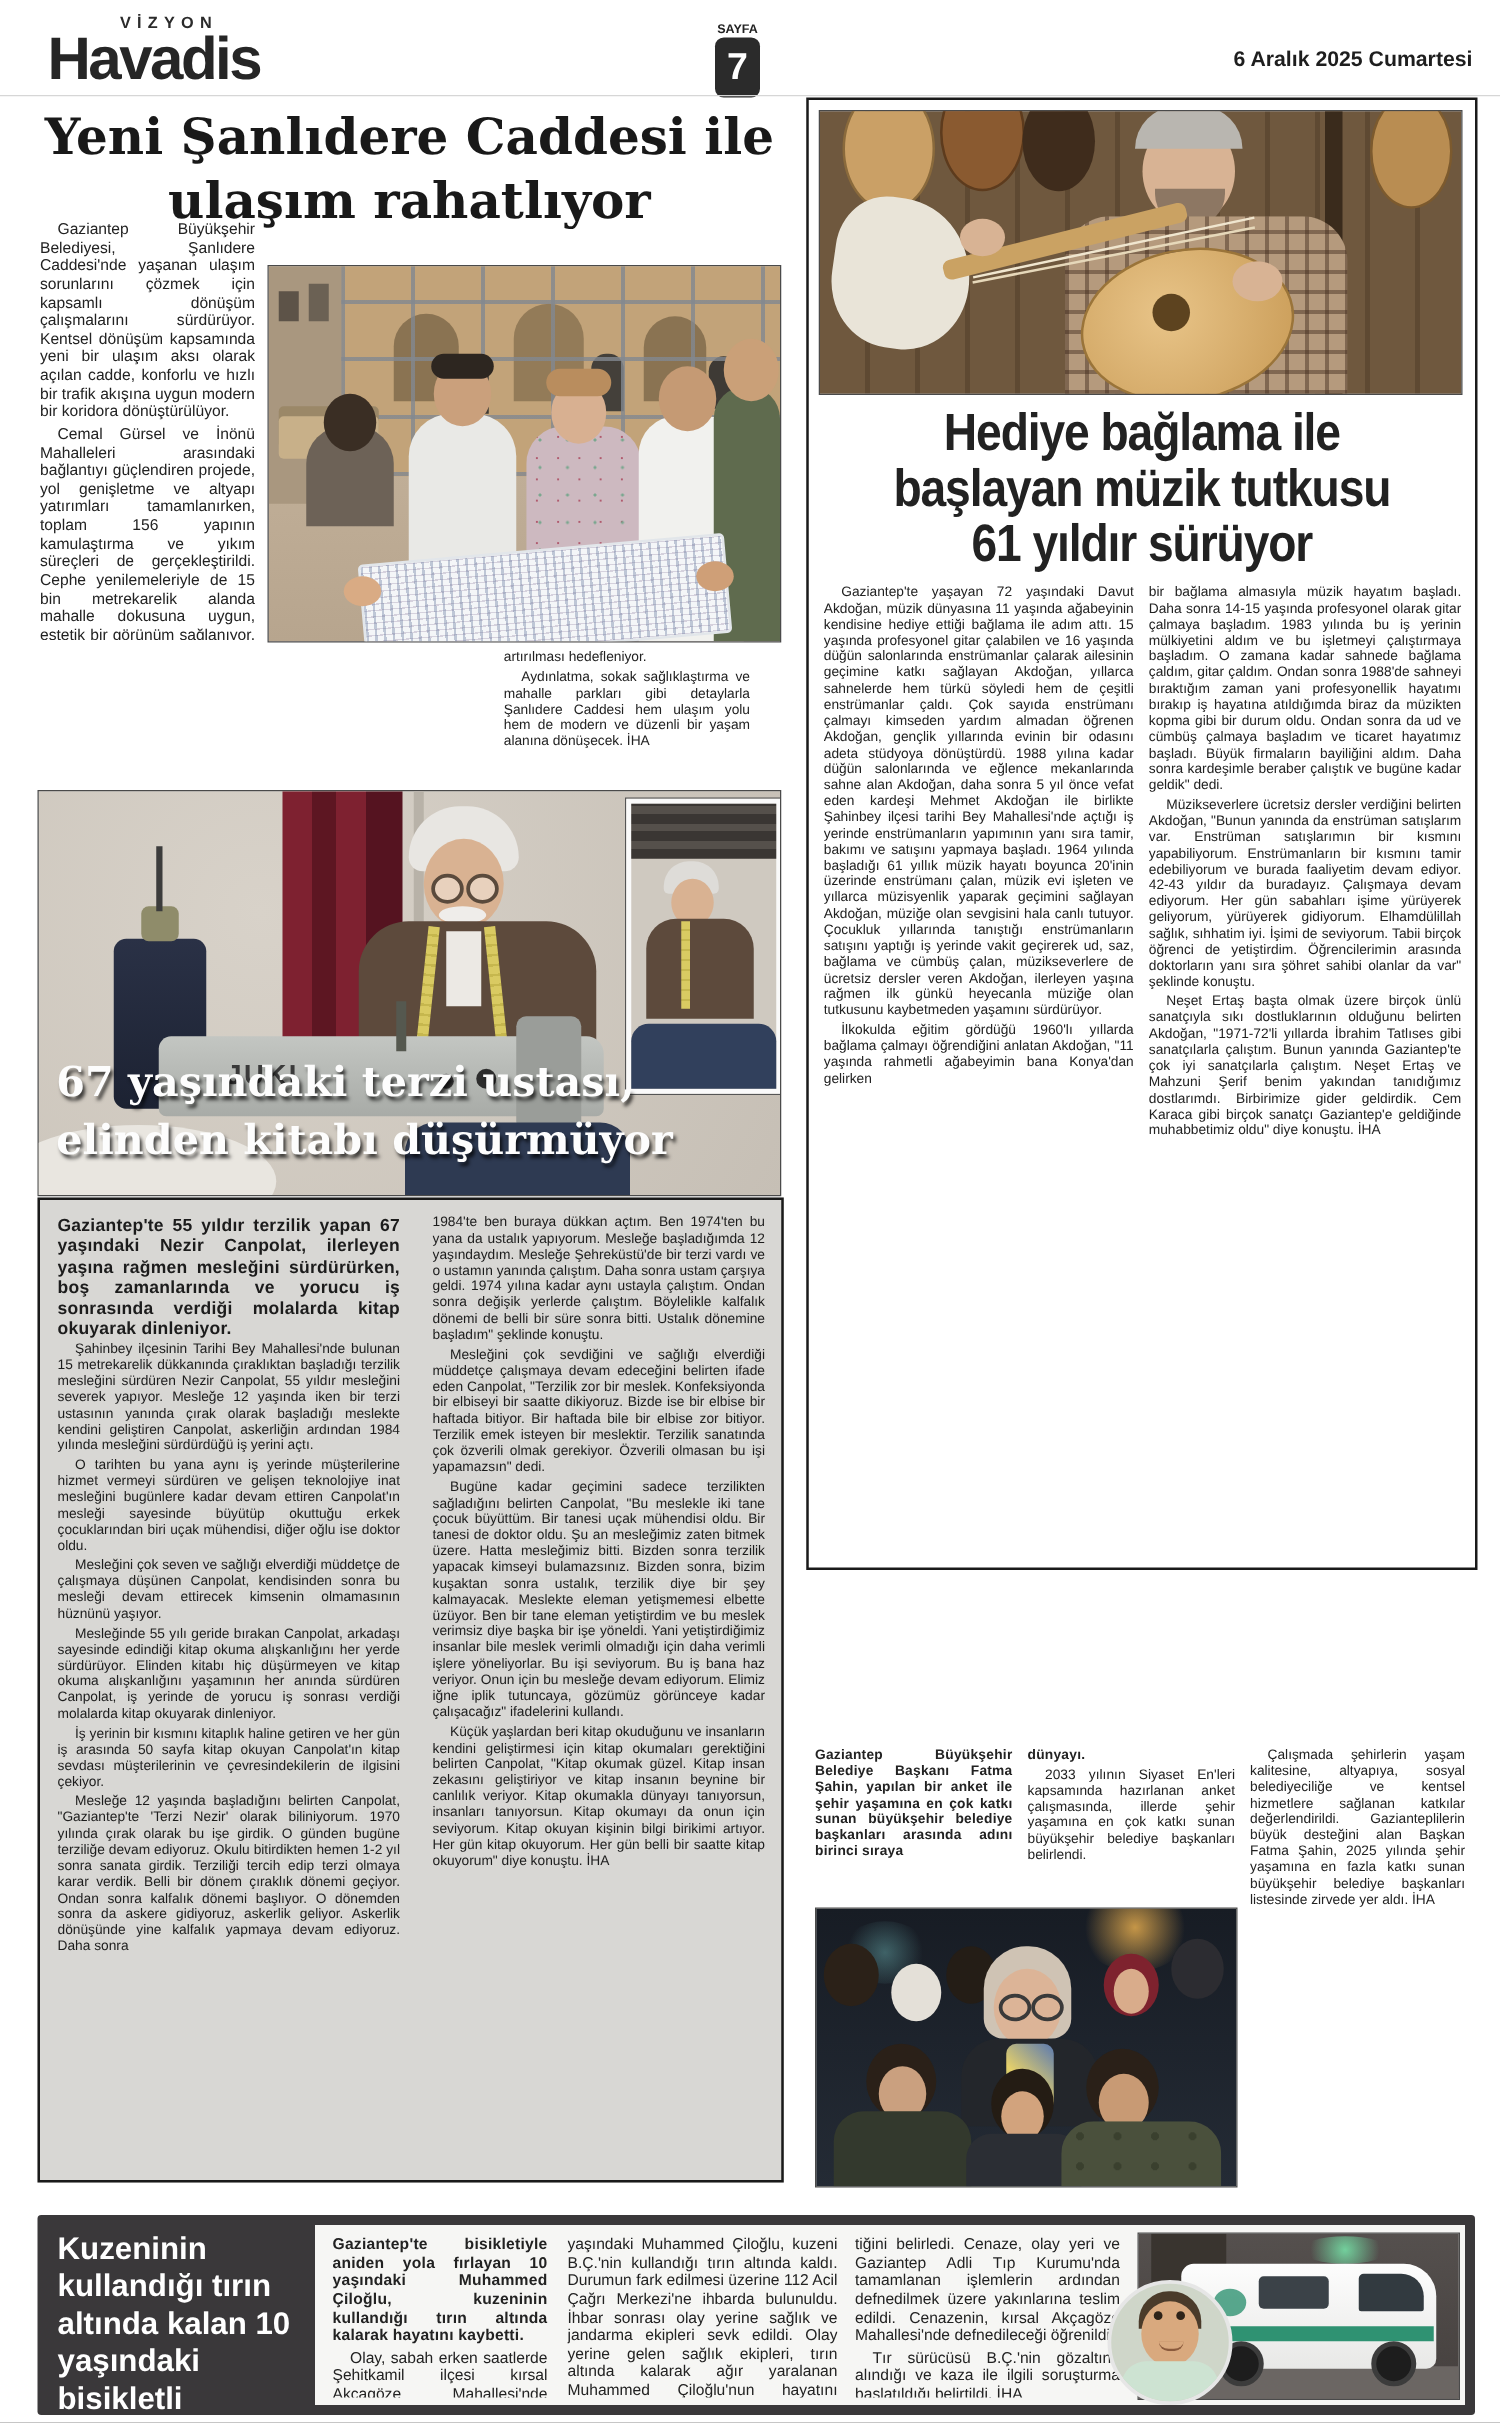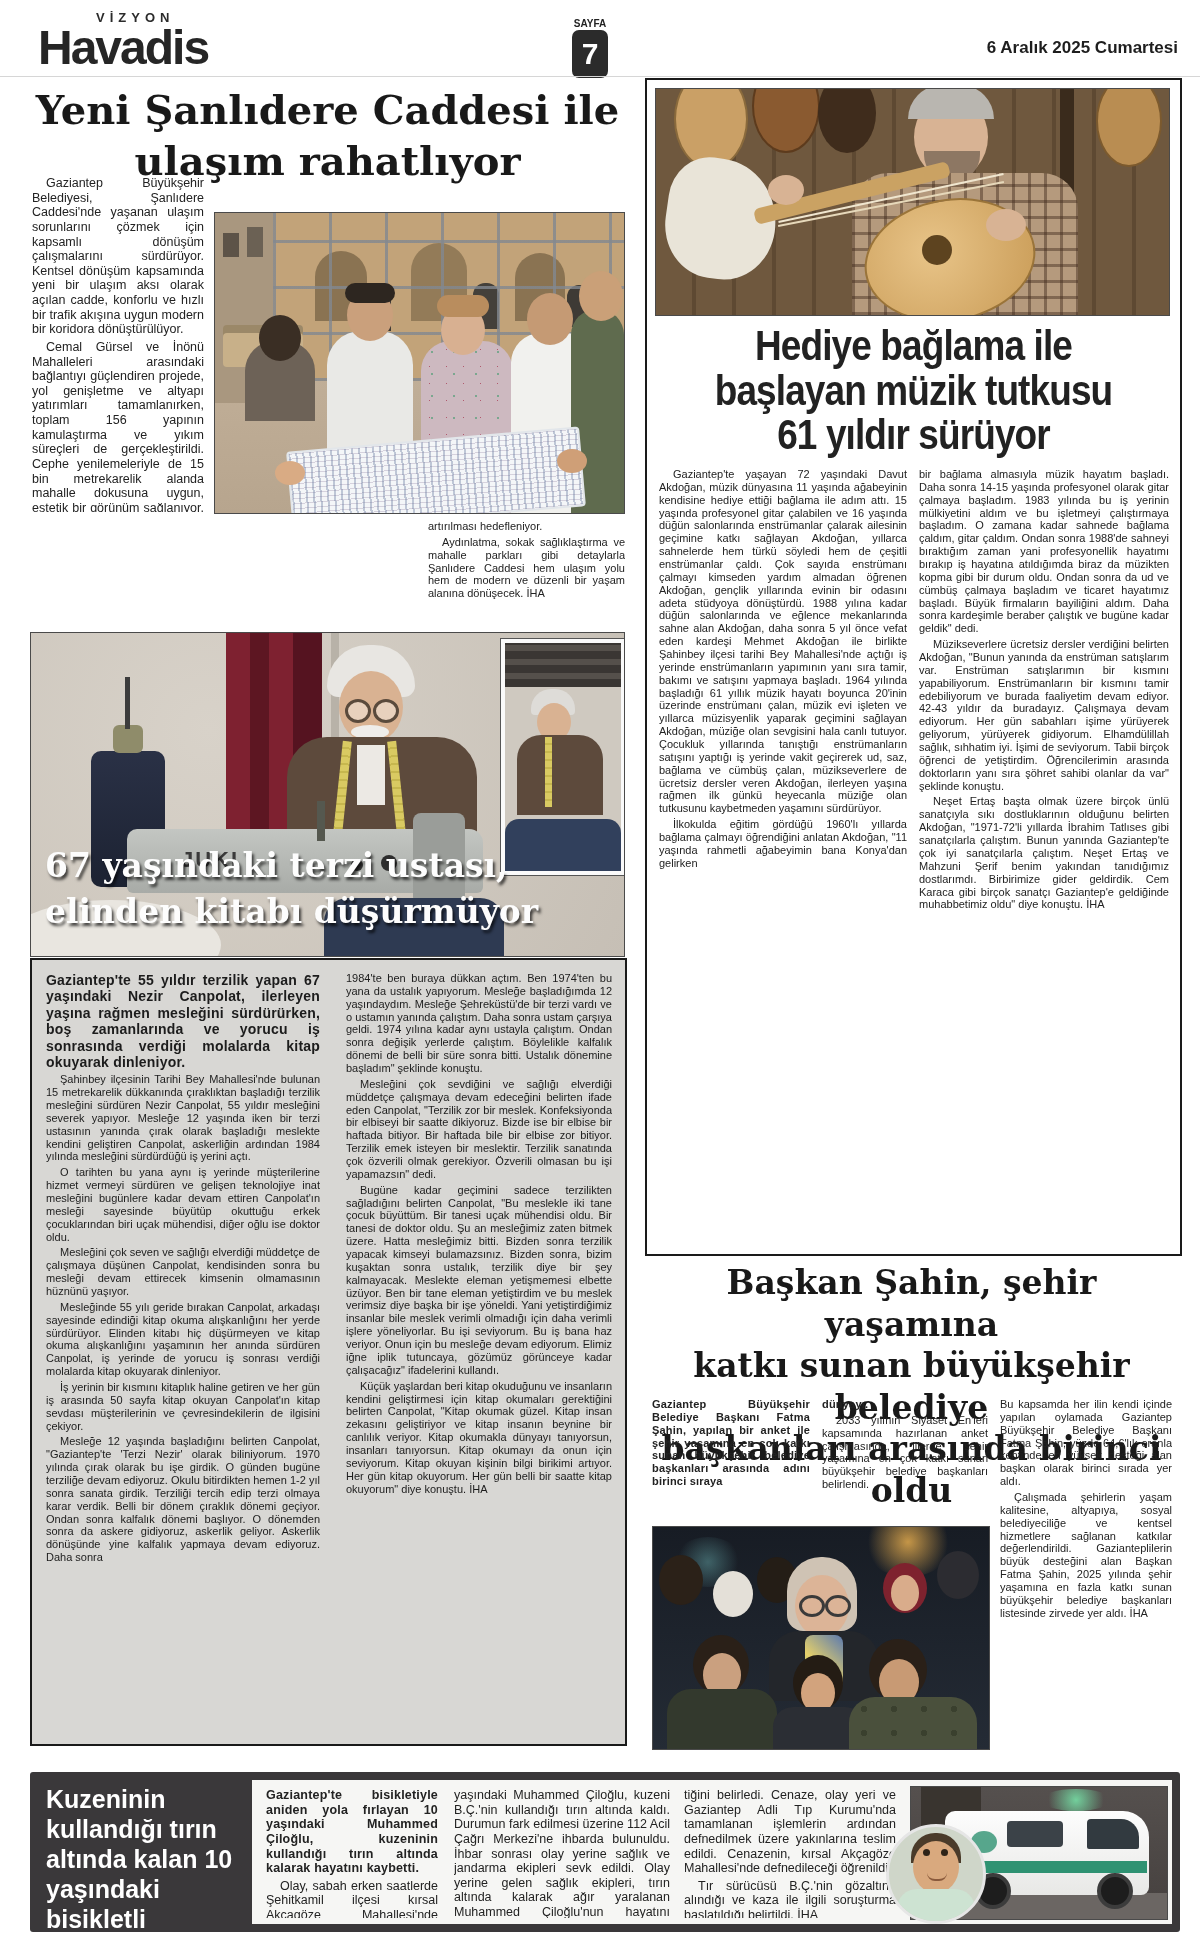--- a/index.html
+++ b/index.html
@@ -98,21 +98,21 @@
     <div class="abs" style="left:296px;top:120px;width:84px;height:180px;background:#f1f1ee;border-radius:30px 30px 0 0"></div>
     <div class="abs oval" style="left:312px;top:80px;width:46px;height:52px;background:#c59a74"></div>
     <div class="abs" style="left:356px;top:96px;width:53px;height:204px;background:#5f6b4e;border-radius:26px 26px 0 0"></div>
     <div class="abs oval" style="left:364px;top:58px;width:44px;height:50px;background:#caa078"></div>
 
     <div class="abs mapdoc" style="left:74px;bottom:-6px;width:290px;height:76px;border:2px solid #e2e6ea;transform:rotate(-5deg);border-radius:4px"></div>
     <div class="abs oval" style="left:60px;bottom:28px;width:30px;height:24px;background:#d9ab84"></div>
     <div class="abs oval" style="left:342px;bottom:40px;width:30px;height:24px;background:#cf9f77"></div>
   </div>
 
-  <div class="abs col fs13" style="left:428px;top:520px;width:197px;height:104px">
+  <div class="abs col fs13" style="left:403px;top:520px;width:197px;height:104px">
     <p>artırılması hedefleniyor.</p>
     <p class="pi">Aydınlatma, sokak sağlıklaştırma ve mahalle parkları gibi detaylarla Şanlıdere Caddesi hem ulaşım yolu hem de modern ve düzenli bir yaşam alanına dönüşecek. İHA</p>
   </div>
 
   <div class="abs musicbox" style="left:645px;top:78px;width:533px;height:1174px">
 
     <div class="abs photo wood" style="left:8px;top:8px;width:513px;height:226px">
       <div class="abs oval" style="left:18px;top:-20px;width:70px;height:96px;background:#caa066;border:2px solid #8a6a3c"></div>
       <div class="abs oval" style="left:96px;top:-30px;width:64px;height:90px;background:#8a5a30;border:2px solid #5d3b1d"></div>
       <div class="abs oval" style="left:162px;top:-16px;width:58px;height:80px;background:#3f2c1c"></div>
@@ -200,34 +200,28 @@
       <p class="pi">Mesleğe 12 yaşında başladığını belirten Canpolat, "Gaziantep'te 'Terzi Nezir' olarak biliniyorum. 1970 yılında çırak olarak bu işe girdik. O günden bugüne terziliğe devam ediyoruz. Okulu bitirdikten hemen 1-2 yıl sonra sanata girdik. Terziliği tercih edip terzi olmaya karar verdik. Belli bir dönem çıraklık dönemi geçiyor. Ondan sonra kalfalık dönemi başlıyor. O dönemden sonra da askere gidiyoruz, askerlik geliyor. Askerlik dönüşünde yine kalfalık yapmaya devam ediyoruz. Daha sonra</p>
     </div>
     <div class="abs col fs13" style="left:314px;top:12px;width:266px;height:758px">
       <p>1984'te ben buraya dükkan açtım. Ben 1974'ten bu yana da ustalık yapıyorum. Mesleğe başladığımda 12 yaşındaydım. Mesleğe Şehreküstü'de bir terzi vardı ve o ustamın yanında çalıştım. Daha sonra ustam çarşıya geldi. 1974 yılına kadar aynı ustayla çalıştım. Ondan sonra değişik yerlerde çalıştım. Böylelikle kalfalık dönemi de belli bir süre sonra bitti. Ustalık dönemine başladım" şeklinde konuştu.</p>
       <p class="pi">Mesleğini çok sevdiğini ve sağlığı elverdiği müddetçe çalışmaya devam edeceğini belirten ifade eden Canpolat, "Terzilik zor bir meslek. Konfeksiyonda bir elbiseyi bir saatte dikiyoruz. Bizde ise bir elbise bir haftada bitiyor. Bir haftada bile bir elbise zor bitiyor. Terzilik emek isteyen bir meslektir. Terzilik sanatında çok özverili olmak gerekiyor. Özverili olmasan bu işi yapamazsın" dedi.</p>
       <p class="pi">Bugüne kadar geçimini sadece terzilikten sağladığını belirten Canpolat, "Bu meslekle iki tane çocuk büyüttüm. Bir tanesi uçak mühendisi oldu. Bir tanesi de doktor oldu. Şu an mesleğimiz zaten bitmek üzere. Hatta mesleğimiz bitti. Bizden sonra terzilik yapacak kimseyi bulamazsınız. Bizden sonra, bizim kuşaktan sonra ustalık, terzilik diye bir şey kalmayacak. Meslekte eleman yetişmemesi elbette üzüyor. Ben bir tane eleman yetiştirdim ve bu meslek verimsiz diye başka bir işe yöneldi. Yani yetiştirdiğimiz insanlar bile meslek verimli olmadığı için daha verimli işlere yöneliyorlar. Bu işi seviyorum. Bu iş bana haz veriyor. Onun için bu mesleğe devam ediyorum. Elimiz iğne iplik tutuncaya, gözümüz görünceye kadar çalışacağız" ifadelerini kullandı.</p>
       <p class="pi">Küçük yaşlardan beri kitap okuduğunu ve insanların kendini geliştirmesi için kitap okumaları gerektiğini belirten Canpolat, "Kitap okumak güzel. Kitap insan zekasını geliştiriyor ve kitap insanın beynine bir canlılık veriyor. Kitap okumakla dünyayı tanıyorsun, insanları tanıyorsun. Kitap okumayı da onun için seviyorum. Kitap okuyan kişinin bilgi birikimi artıyor. Her gün kitap okuyorum. Her gün belli bir saatte kitap okuyorum" diye konuştu. İHA</p>
     </div>
   </div>
 
-  <div class="abs hl-serif" style="left:645px;top:1262px;width:533px;font-size:33px;line-height:1.26">
-    <div>Başkan Şahin, şehir yaşamına</div>
-    <div>katkı sunan büyükşehir belediye</div>
-    <div>başkanları arasında birinci oldu</div>
-  </div>
   <div class="abs col fs13" style="left:652px;top:1398px;width:158px;height:122px">
     <p class="lead">Gaziantep Büyükşehir Belediye Başkanı Fatma Şahin, yapılan bir anket ile şehir yaşamına en çok katkı sunan büyükşehir belediye başkanları arasında adını birinci sıraya</p>
   </div>
   <div class="abs col fs13" style="left:822px;top:1398px;width:166px;height:122px">
     <p class="lead">dünyayı.</p>
     <p class="pi">2033 yılının Siyaset En'leri kapsamında hazırlanan anket çalışmasında, illerde şehir yaşamına en çok katkı sunan büyükşehir belediye başkanları belirlendi.</p>
   </div>
   <div class="abs col fs13" style="left:1000px;top:1398px;width:172px;height:352px">
-    <p>Bu kapsamda her ilin kendi içinde yapılan oylamada Gaziantep Büyükşehir Belediye Başkanı Fatma Şahin, yüzde 64,6'lık oranla kentinde en yüksek desteği alan başkan olarak birinci sırada yer aldı.</p>
     <p class="pi">Çalışmada şehirlerin yaşam kalitesine, altyapıya, sosyal belediyeciliğe ve kentsel hizmetlere sağlanan katkılar değerlendirildi. Gazianteplilerin büyük desteğini alan Başkan Fatma Şahin, 2025 yılında şehir yaşamına en fazla katkı sunan büyükşehir belediye başkanları listesinde zirvede yer aldı. İHA</p>
   </div>
 
   <div class="abs photo" style="left:652px;top:1526px;width:336px;height:222px;background:linear-gradient(#171c24,#242b35)">
     <div class="abs oval" style="left:210px;top:-20px;width:90px;height:70px;background:radial-gradient(circle,rgba(240,180,80,.8),transparent 70%)"></div>
     <div class="abs oval" style="left:20px;top:10px;width:70px;height:50px;background:radial-gradient(circle,rgba(120,200,200,.4),transparent 70%)"></div>
     <div class="abs oval" style="left:6px;top:28px;width:44px;height:50px;background:#2b2118"></div>
     <div class="abs oval" style="left:60px;top:44px;width:40px;height:46px;background:#e4e0d8"></div>
     <div class="abs oval" style="left:104px;top:30px;width:40px;height:46px;background:#241d16"></div>
     <div class="abs oval" style="left:230px;top:36px;width:44px;height:50px;background:#7e222e"></div>

